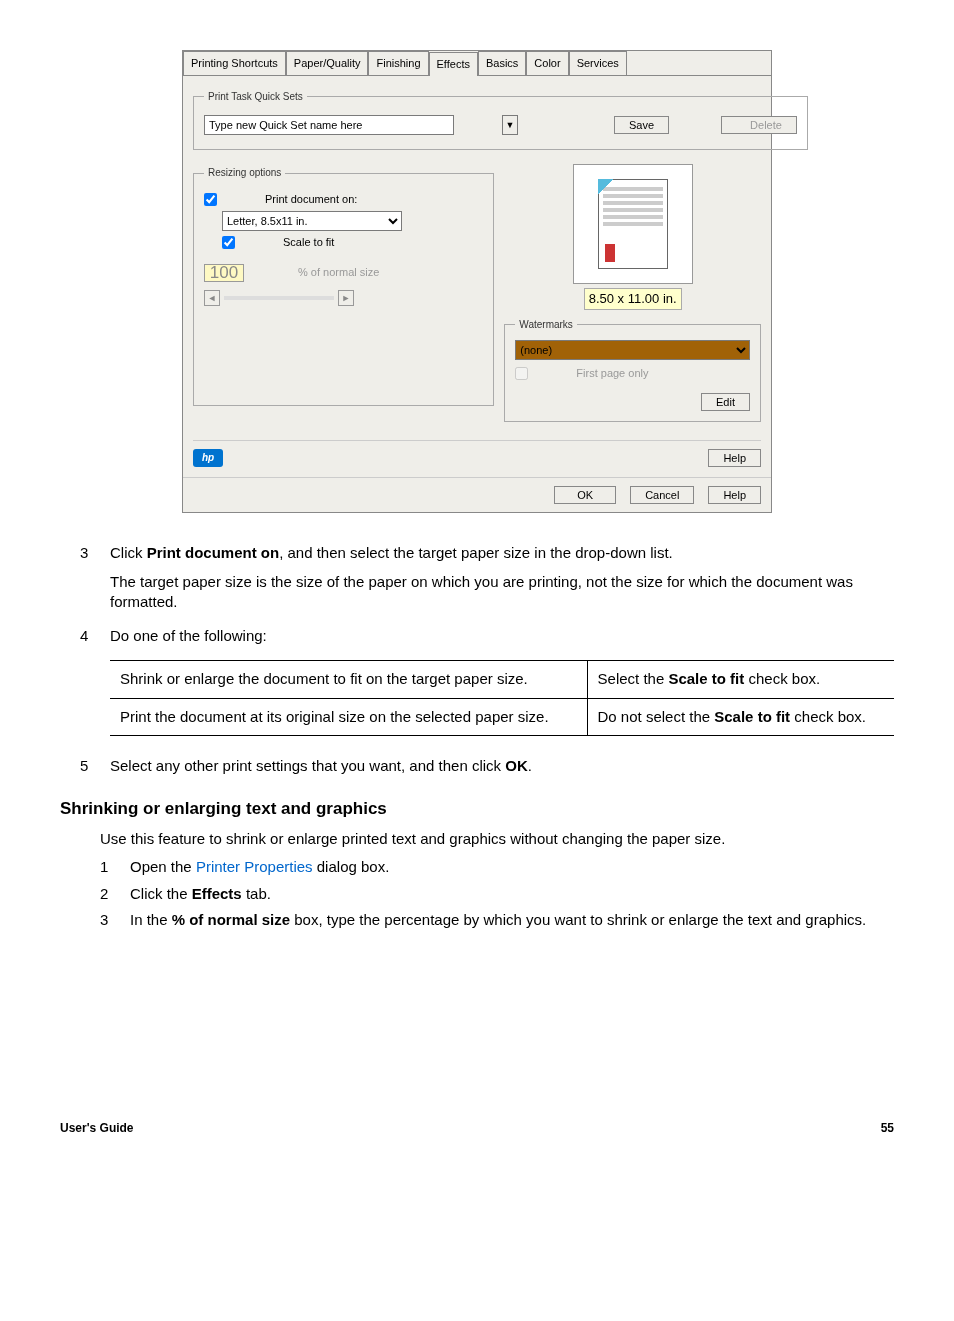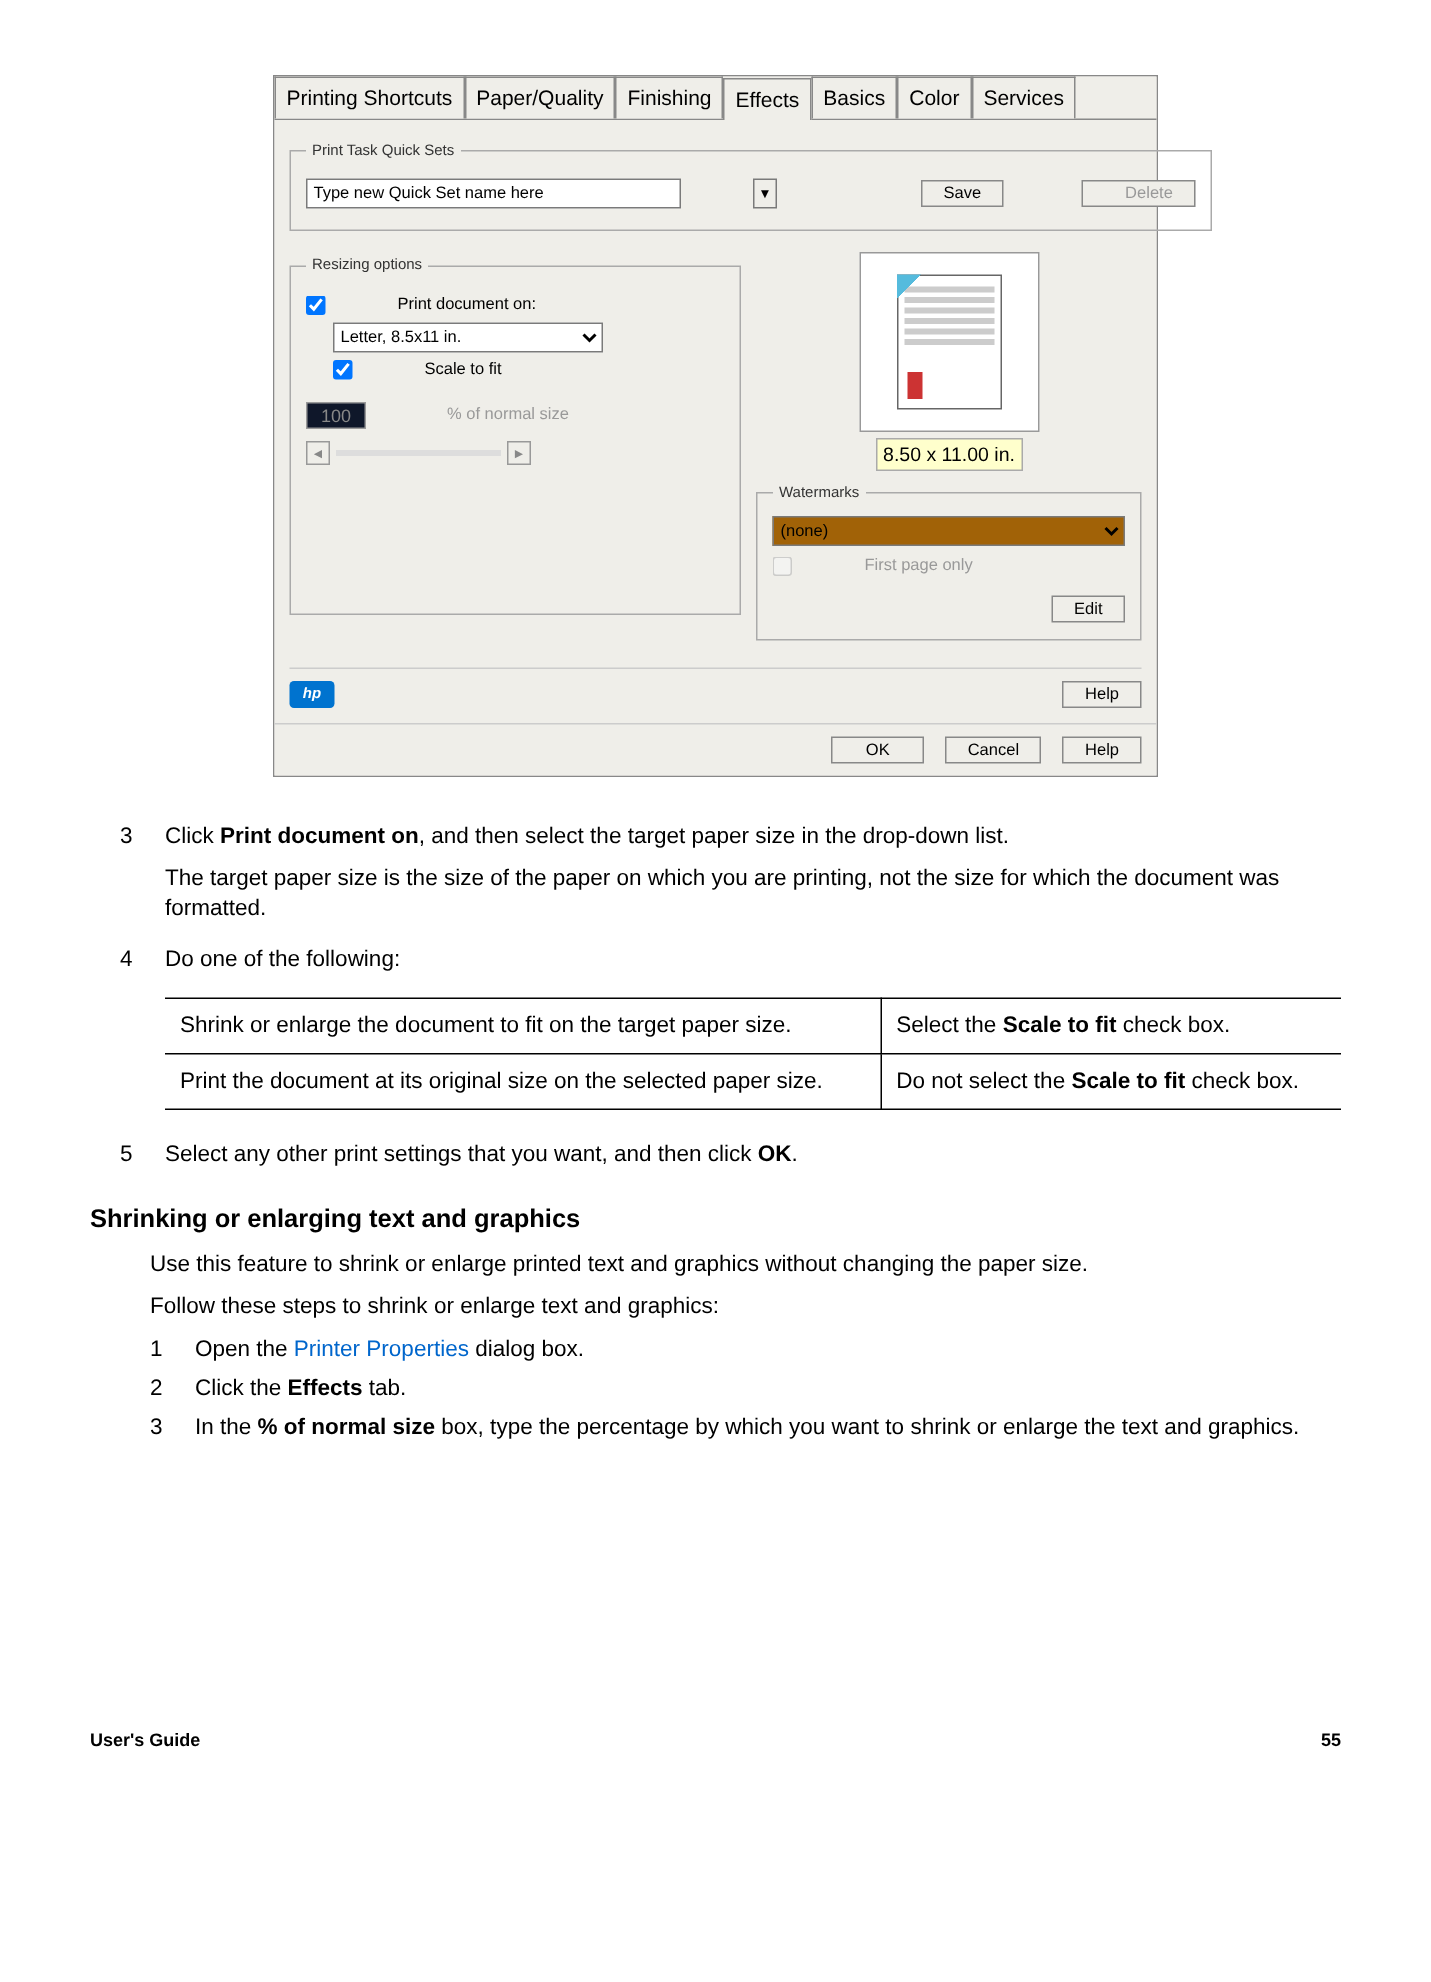--- a/index.html
+++ b/index.html
@@ -7,35 +7,35 @@
     font-family: Arial, Helvetica, sans-serif;
     background: #fff;
     width: 954px;
     margin: 0 auto;
     padding: 0 60px 40px 60px;
     font-size: 15px;
     line-height: 1.35;
     color: #000;
   }
   .dialog-wrap { margin: 50px auto 30px; width: 590px; border: 1px solid #888; background:#efeee9; }
-  .tabbar { display:flex; background:#efeee9; border-bottom:1px solid #888; font-size:14px; }
+  .tabbar { display:flex; background:#efeee9; border-bottom:1px solid #888; font-size:11px; }
   .tab { padding:4px 7px; border:1px solid #888; border-bottom:none; background:#efeee9; cursor:default; }
   .tab.active { background:#efeee9; position:relative; top:1px; font-weight:normal; }
   .dialog-body { padding:8px 10px 10px; background:#efeee9; }
   fieldset.group { border:1px solid #aaa; margin:6px 0 10px; padding:8px 10px 10px; }
   fieldset.group > legend { font-size:10px; padding:0 4px; color:#333; }
   .row { display:flex; align-items:center; margin:4px 0; font-size:11px;gap:44px; }
   input[type="text"].wide { width:250px; height:20px; font-size:11px; padding:2px 4px; border:1px solid #7a7a7a; background:#fff; }
   .btn { font-size:11px; padding:2px 14px; border:1px solid #888; background:#efeee9; margin-left:8px; cursor:default; }
   .btn.disabled { color:#999;padding-left:28px; }
   .split { display:flex; gap:10px; }
   .left-col { width:54%; }
   .right-col { width:46%; }
   select.sel { width:180px; font-size:11px; height:20px; border:1px solid #7a7a7a; background:#fff; }
-  .percent-box { width:40px; height:18px; font-size:12px; text-align:center; border:1px solid #999; background:#0f172a; color:#888; }
+  .percent-box { width:40px; height:18px; font-size:17px; text-align:center; border:1px solid #999; background:#fef9c3; color:#888; }
   .slider-track { display:flex; align-items:center; gap:4px; margin-top:8px; }
   .slider-btn { width:16px; height:16px; border:1px solid #999; background:#efeee9; font-size:9px; text-align:center; line-height:14px; color:#888; }
   .slider-bar { width:110px; height:4px; background:#ddd; }
   .preview-box { width:120px; height:120px; border:1px solid #999; background:#fff; margin:4px auto 4px; display:flex; align-items:center; justify-content:center; position:relative; }
   .page-mock { width:70px; height:90px; border:1px solid #666; background:#fff; position:relative; padding:4px; }
   .page-mock .corner { width:16px; height:16px; background:linear-gradient(135deg,#5bd 50%,transparent 50%); position:absolute; top:-1px; left:-1px; }
   .page-mock .line { height:4px; background:#ccc; margin:3px 0; }
   .page-mock .accent { width:10px; height:18px; background:#c33; position:absolute; bottom:6px; left:6px; }
   .dim-label { font-size:13px; text-align:center; border:1px solid #aaa; background:#ffffcc; padding:1px 4px; width:fit-content; margin:2px auto 8px; }
   .wm-select { width:100%; font-size:11px; height:20px; border:1px solid #7a7a7a; background:#a16207; }
@@ -183,21 +183,20 @@
     <div class="step-num">5</div>
     <div class="step-body">
       <span>Select any other print settings that you want, and then click </span><b>OK</b><span>.</span>
     </div>
   </div>
 </div>
 
 <h3 class="subhead">Shrinking or enlarging text and graphics</h3>
 <div class="indent">
   <p class="para">Use this feature to shrink or enlarge printed text and graphics without changing the paper size.</p>
-  <p class="para">Follow these steps to shrink or enlarge text and graphics:</p>
   <div class="step-row">
     <div class="step-num">1</div>
     <div class="step-body">
       <span>Open the </span><a href="#" class="link">Printer Properties</a><span> dialog box.</span>
     </div>
   </div>
   <div class="step-row">
     <div class="step-num">2</div>
     <div class="step-body">
       <span>Click the </span><b>Effects</b><span> tab.</span>

